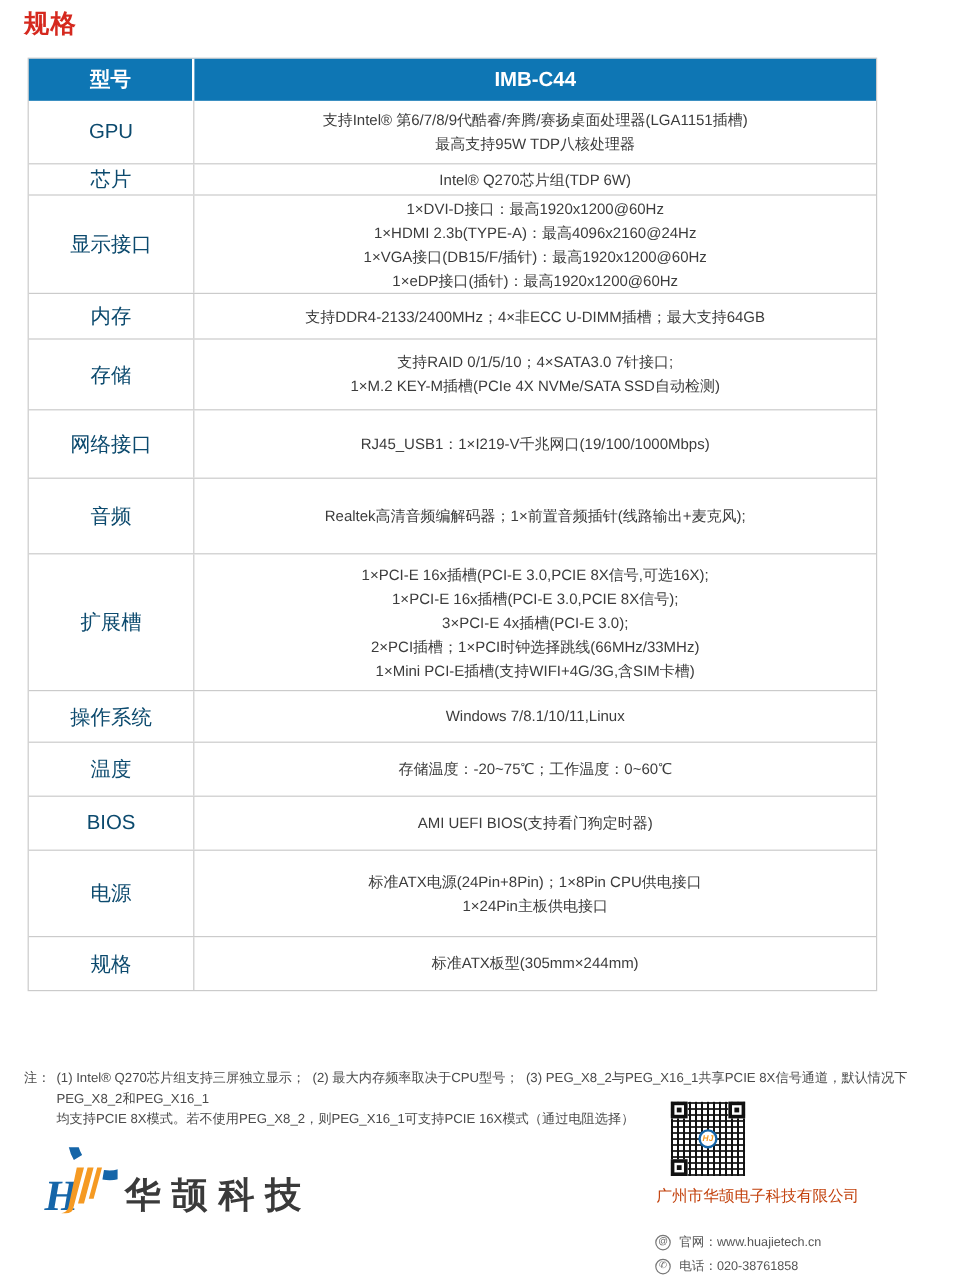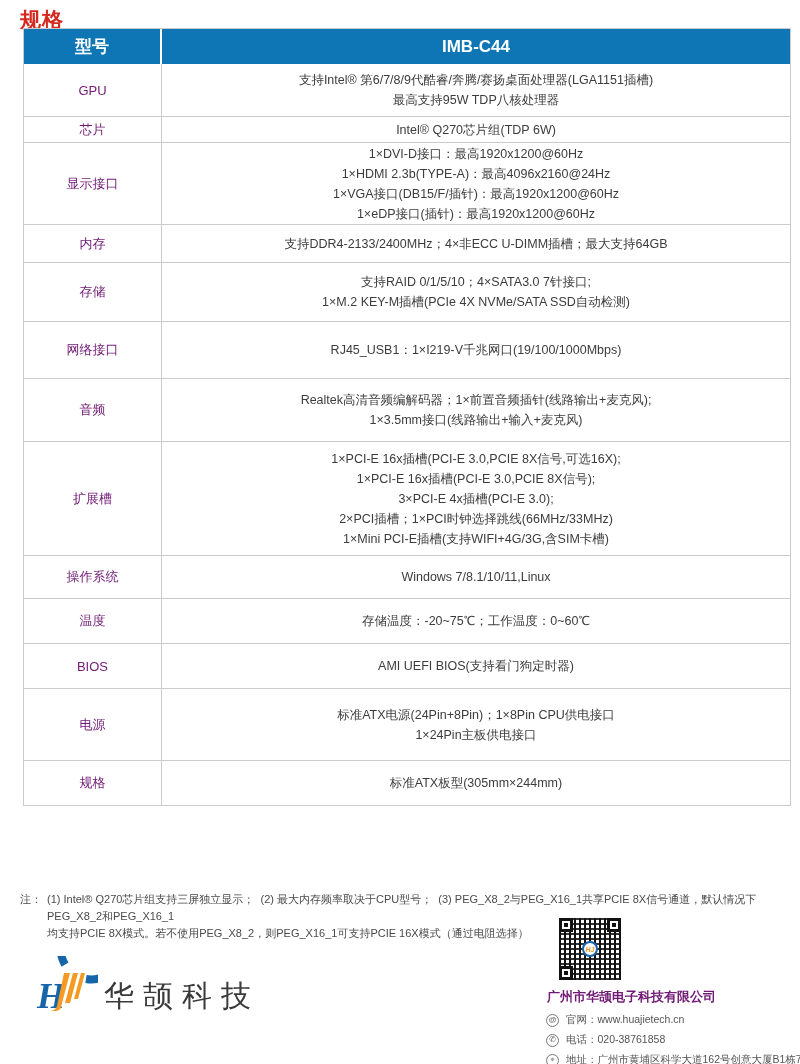--- a/index.html
+++ b/index.html
@@ -6,55 +6,55 @@
     --blue:#0E76B4; --red:#D5281E; --border:#CBCBCB; --text:#3C3C3C;
     --logo-blue:#1565A8; --logo-orange:#F59A23;
   }
   *{box-sizing:border-box;margin:0;padding:0}
   html,body{background:#fff}
   body{font-family:"Liberation Sans",sans-serif;color:var(--text)}
   .page{position:relative;width:800px;height:1064px;background:#fff;overflow:hidden}
 
   .page-title{position:absolute;left:20px;top:6px;font-size:21px;font-weight:bold;color:var(--red);letter-spacing:1px}
 
-  .spec-table{position:absolute;left:23px;top:28px;width:768px;border:1px solid var(--border)}
+  .spec-table{position:absolute;left:23px;top:48px;width:708px;border:1px solid var(--border)}
   .spec-header{display:flex;height:35px;background:var(--blue);color:#fff;font-size:17px;font-weight:bold}
   .spec-header .hcell-label{width:138px;display:flex;align-items:center;justify-content:center;border-right:2px solid #fff}
   .spec-header .hcell-value{flex:1;display:flex;align-items:center;justify-content:center}
   .spec-row{display:flex;border-top:1px solid var(--border)}
   .spec-row:first-of-type{border-top:none}
   .cell-label{width:138px;display:flex;align-items:center;justify-content:center;
-    border-right:1px solid var(--border);font-size:13px;color:#701a75;text-align:center;padding:2px}
+    border-right:1px solid var(--border);font-size:17px;color:#0c4a6e;text-align:center;padding:2px}
   .cell-content{flex:1;display:flex;flex-direction:column;justify-content:center;align-items:center;
     text-align:center;font-size:12.5px;line-height:20px;color:var(--text);padding:2px 8px}
   .r0{height:52px}.r1{height:26px}.r2{height:82px}.r3{height:38px}.r4{height:59px}
   .r5{height:57px}.r6{height:63px}.r7{height:114px}.r8{height:72px}.r9{height:43px}
   .r10{height:45px}.r11{height:45px}.r12{height:72px}.r13{height:45px}
 
   .notes{position:absolute;left:20px;top:891px;width:770px;display:flex;
     font-size:11px;line-height:17px;color:#4A4A4A}
   .notes .note-prefix{width:27px;flex:none}
   .notes .note-lines{flex:1}
   .notes .note-line{white-space:pre-wrap}
 
   .logo{position:absolute;left:20px;top:956px}
-  .logo-text{position:absolute;left:104px;top:976px;font-size:30px;color:#3A3A3A;letter-spacing:9px;font-weight:400}
+  .logo-text{position:absolute;left:104px;top:976px;font-size:30px;color:#3A3A3A;letter-spacing:9px;font-weight:700}
 
   .qr{position:absolute;left:559px;top:918px;width:62px;height:62px;background:
       repeating-linear-gradient(0deg,rgba(17,17,17,.85) 0 2px,transparent 2px 5px),
       repeating-linear-gradient(90deg,#111 0 2px,#fff 2px 5px);outline:3px solid #fff}
   .qr i{position:absolute;width:14px;height:14px;border:3px solid #111;background:#fff;display:block}
   .qr i::after{content:"";position:absolute;inset:2px;background:#111}
   .qr .tl{left:0;top:0}.qr .tr{right:0;top:0}.qr .bl{left:0;bottom:0}
   .qr-logo{position:absolute;left:50%;top:50%;width:16px;height:16px;margin:-8px 0 0 -8px;
     background:#fff;border-radius:50%;border:2px solid var(--logo-blue);display:flex;align-items:center;justify-content:center;
     font-size:7px;font-style:italic;font-weight:bold;color:var(--logo-orange)}
 
   .company{position:absolute;left:546px;top:988px;width:248px}
-  .company-name{font-size:13px;font-weight:bold;color:#701a75;margin-bottom:7px;padding-left:1px}
+  .company-name{font-size:13px;font-weight:normal;color:#c2410c;margin-bottom:22px;padding-left:1px}
   .contact-row{display:flex;align-items:center;margin-bottom:6px;font-size:10.5px;color:#555}
   .contact-icon{width:13px;height:13px;flex:none;border:1px solid #777;border-radius:50%;
     display:flex;align-items:center;justify-content:center;font-size:8px;color:#666;margin-right:7px;line-height:1}
   .contact-text{white-space:nowrap}
 </style>
 </head>
 <body>
 
 <div class="page">
 
@@ -110,21 +110,20 @@
       <div class="cell-label">网络接口</div>
       <div class="cell-content">
             <div>RJ45_USB1：1×I219-V千兆网口(19/100/1000Mbps)</div>
           </div>
     </div>
 
     <div class="spec-row r6">
       <div class="cell-label">音频</div>
       <div class="cell-content">
             <div>Realtek高清音频编解码器；1×前置音频插针(线路输出+麦克风);</div>
-            <div>1×3.5mm接口(线路输出+输入+麦克风)</div>
           </div>
     </div>
 
     <div class="spec-row r7">
       <div class="cell-label">扩展槽</div>
       <div class="cell-content">
             <div>1×PCI-E 16x插槽(PCI-E 3.0,PCIE 8X信号,可选16X);</div>
             <div>1×PCI-E 16x插槽(PCI-E 3.0,PCIE 8X信号);</div>
             <div>3×PCI-E 4x插槽(PCI-E 3.0);</div>
             <div>2×PCI插槽；1×PCI时钟选择跳线(66MHz/33MHz)</div>

